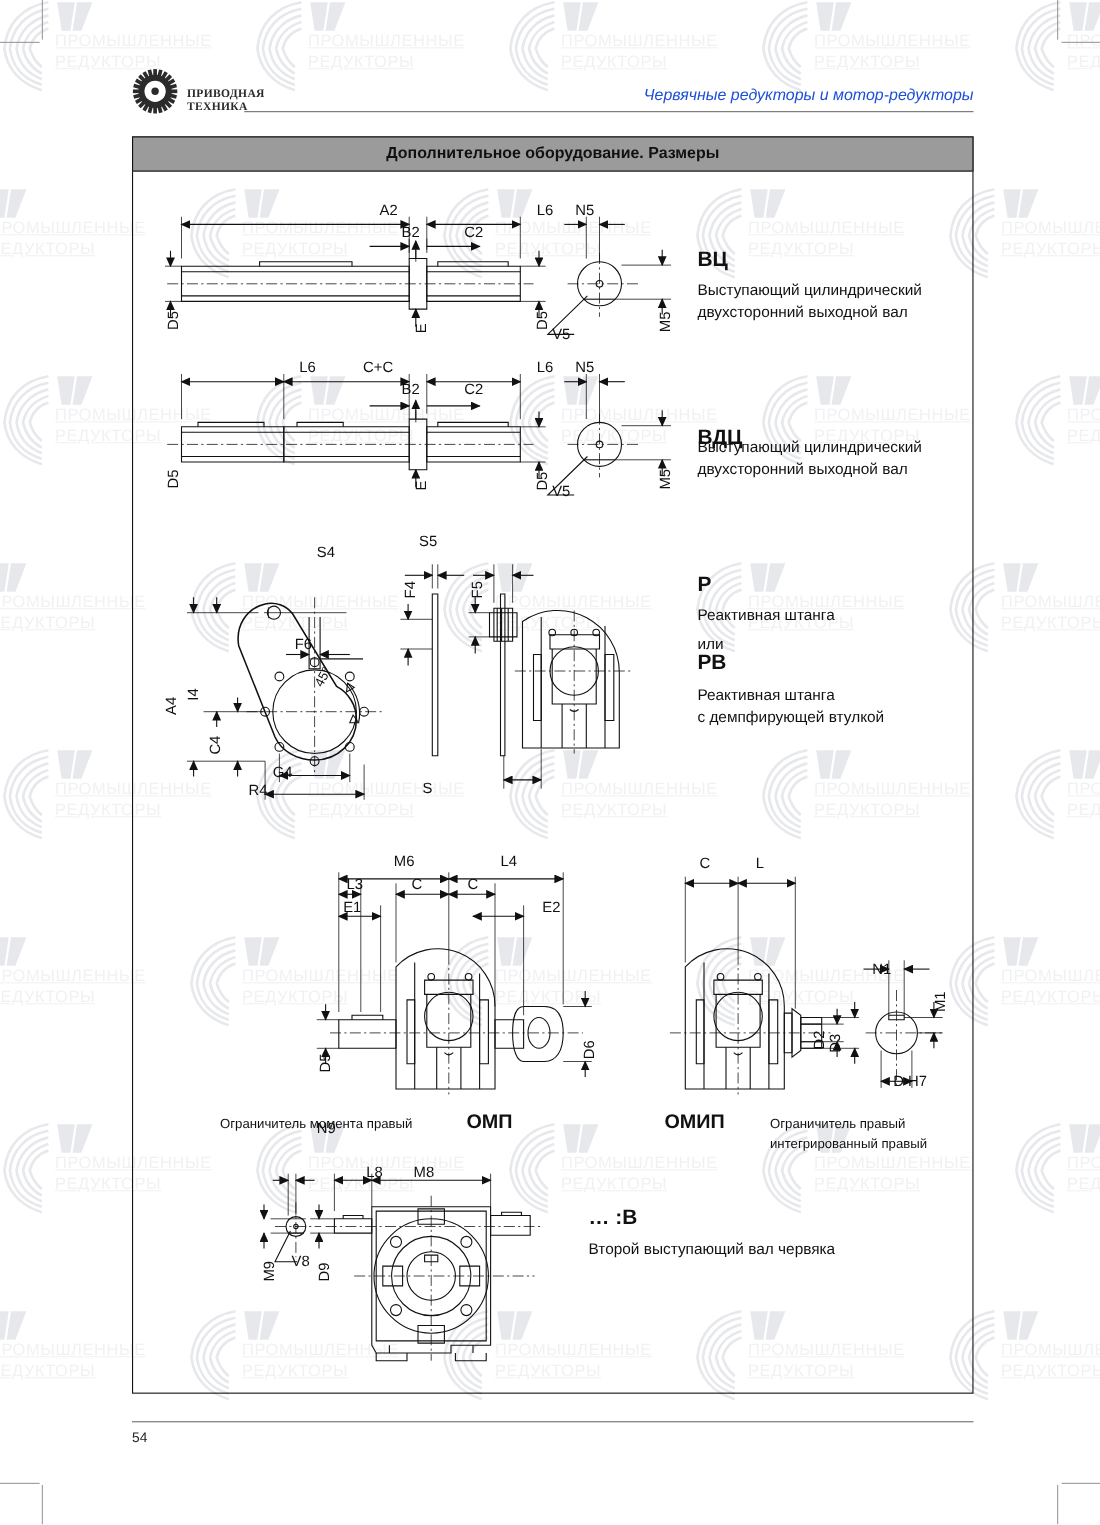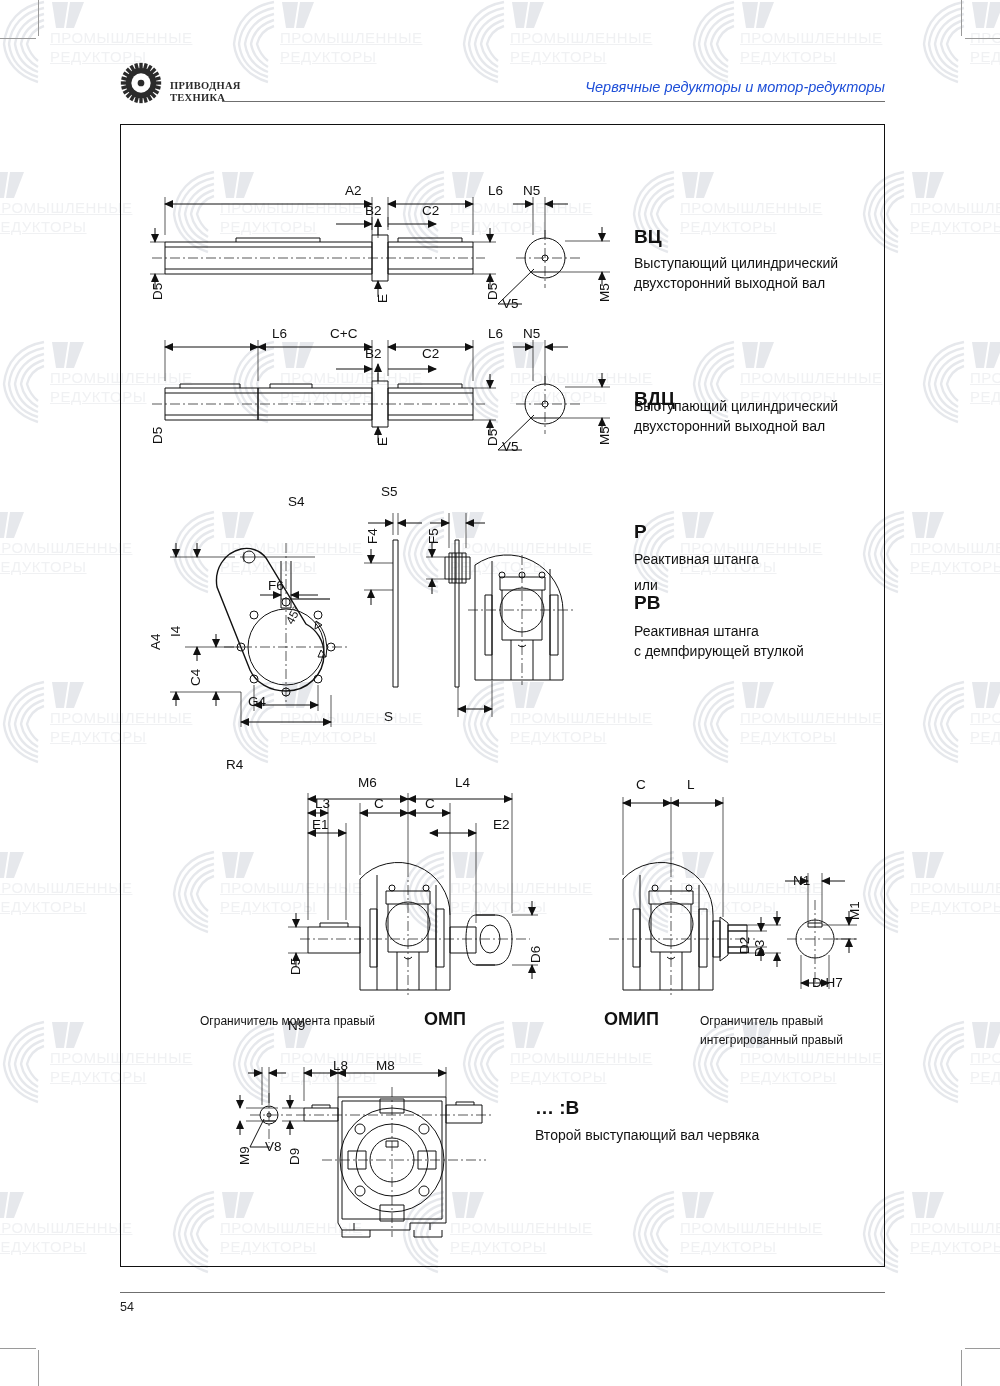--- a/index.html
+++ b/index.html
@@ -321,20 +321,23 @@
     <div class="logo-text">
       <div>ПРИВОДНАЯ</div>
       <div>ТЕХНИКА</div>
     </div>
   </div>
 
   <div class="header-rule"></div>
   <div class="header-title">Червячные редукторы и мотор-редукторы</div>
 
   <div class="content-frame"></div>
+  <div class="banner">
+    <span class="banner-text">Дополнительное оборудование. Размеры</span>
+  </div>
 
   <div>
     <svg style="position:absolute;left:140px;top:175px;" width="480" height="145">
       <defs>
         <marker id="ar" markerWidth="9" markerHeight="8" refX="8" refY="4" orient="auto">
           <path d="M0 0 L9 4 L0 8 z" fill="#111"></path>
         </marker>
         <marker id="arS" markerWidth="9" markerHeight="8" refX="1" refY="4" orient="auto">
           <path d="M9 0 L0 4 L9 8 z" fill="#111"></path>
         </marker>
@@ -569,21 +572,21 @@
       <path class="ln" d="M378 150 A 10 20 0 0 0 386 150"></path>
 
       <path class="ln-x" d="M318 192 L318 222"></path>
       <path class="ln-x" d="M352 186 L352 222"></path>
       <path class="ln" d="M318 214 L352 214" marker-start="url(#arS)" marker-end="url(#ar)"></path>
     </svg>
     <span class="dim v" style="left:148px;top:650px;">A4</span>
     <span class="dim v" style="left:168px;top:637px;">I4</span>
     <span class="dim v" style="left:188px;top:686px;">C4</span>
     <span class="dim" style="left:226px;top:694px;margin-left:22px;">G4</span>
-    <span class="dim" style="left:226px;top:711px;margin-top:46px;">R4</span>
+    <span class="dim" style="left:226px;top:711px;">R4</span>
     <span class="dim" style="left:268px;top:578px;">F6</span>
     <span class="dim sm" style="left:283px;top:620px;transform:rotate(-62deg);transform-origin:left top;">45°</span>
     <span class="dim" style="left:288px;top:494px;">S4</span>
     <span class="dim" style="left:381px;top:484px;">S5</span>
     <span class="dim v" style="left:365px;top:544px;">F4</span>
     <span class="dim v" style="left:426px;top:544px;">F5</span>
     <span class="dim" style="left:384px;top:709px;">S</span>
 
     <span class="blk-title" style="left:634px;top:521px;">Р</span>
     <div class="blk-body" style="left:634px;top:549px;width:270px;">

